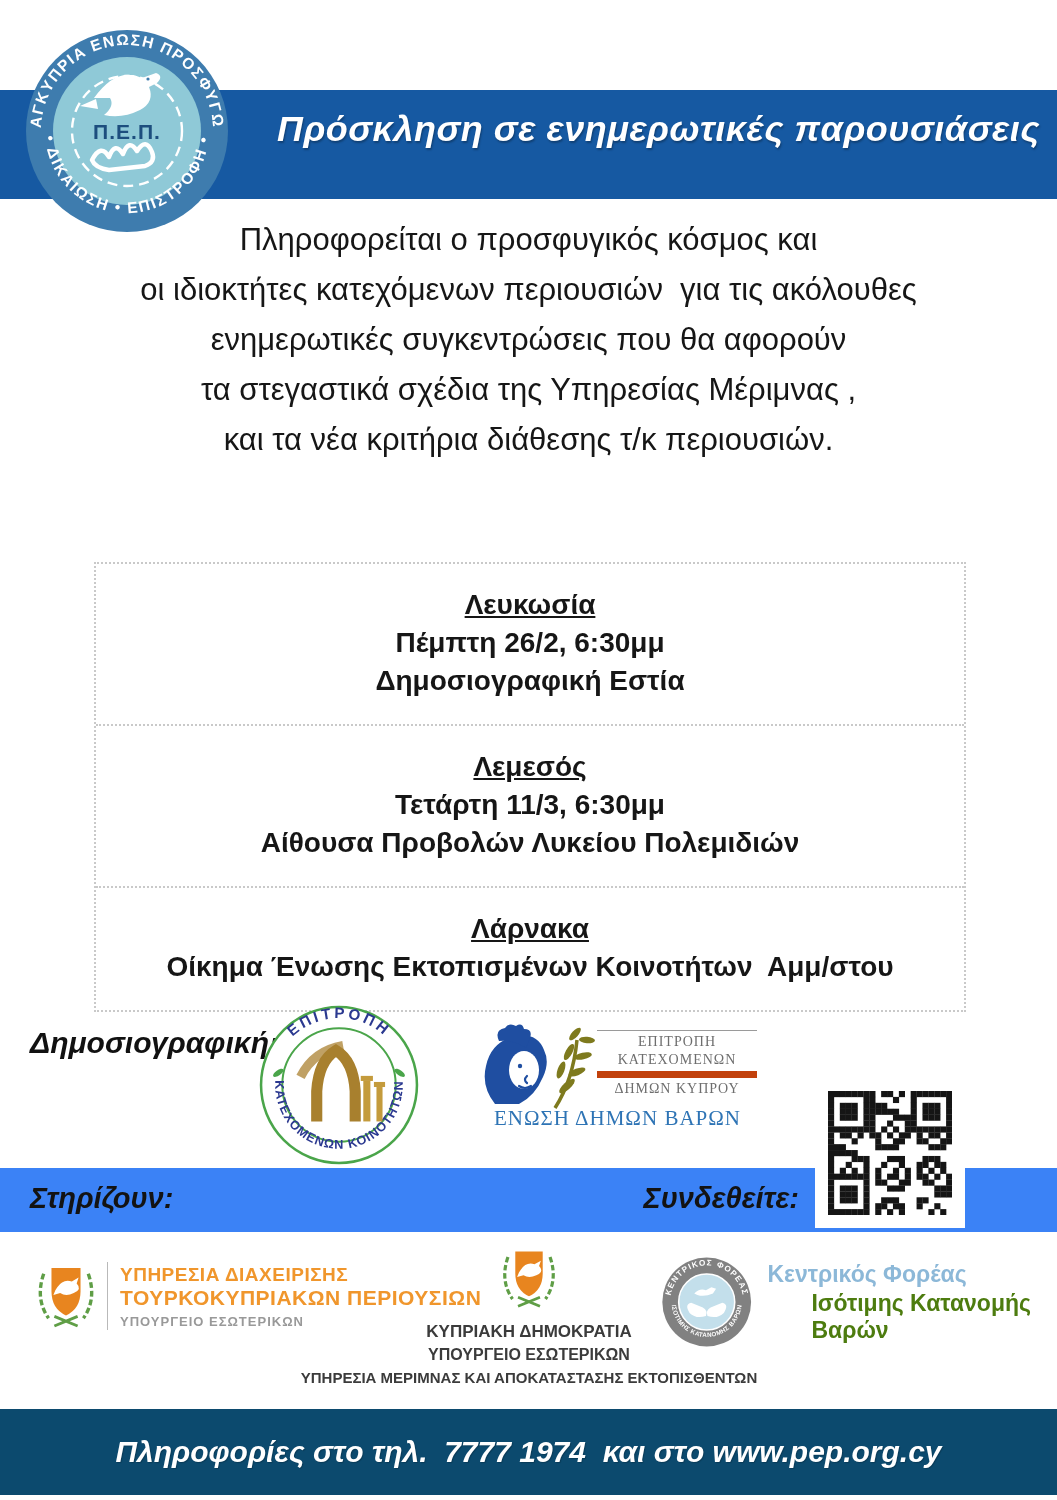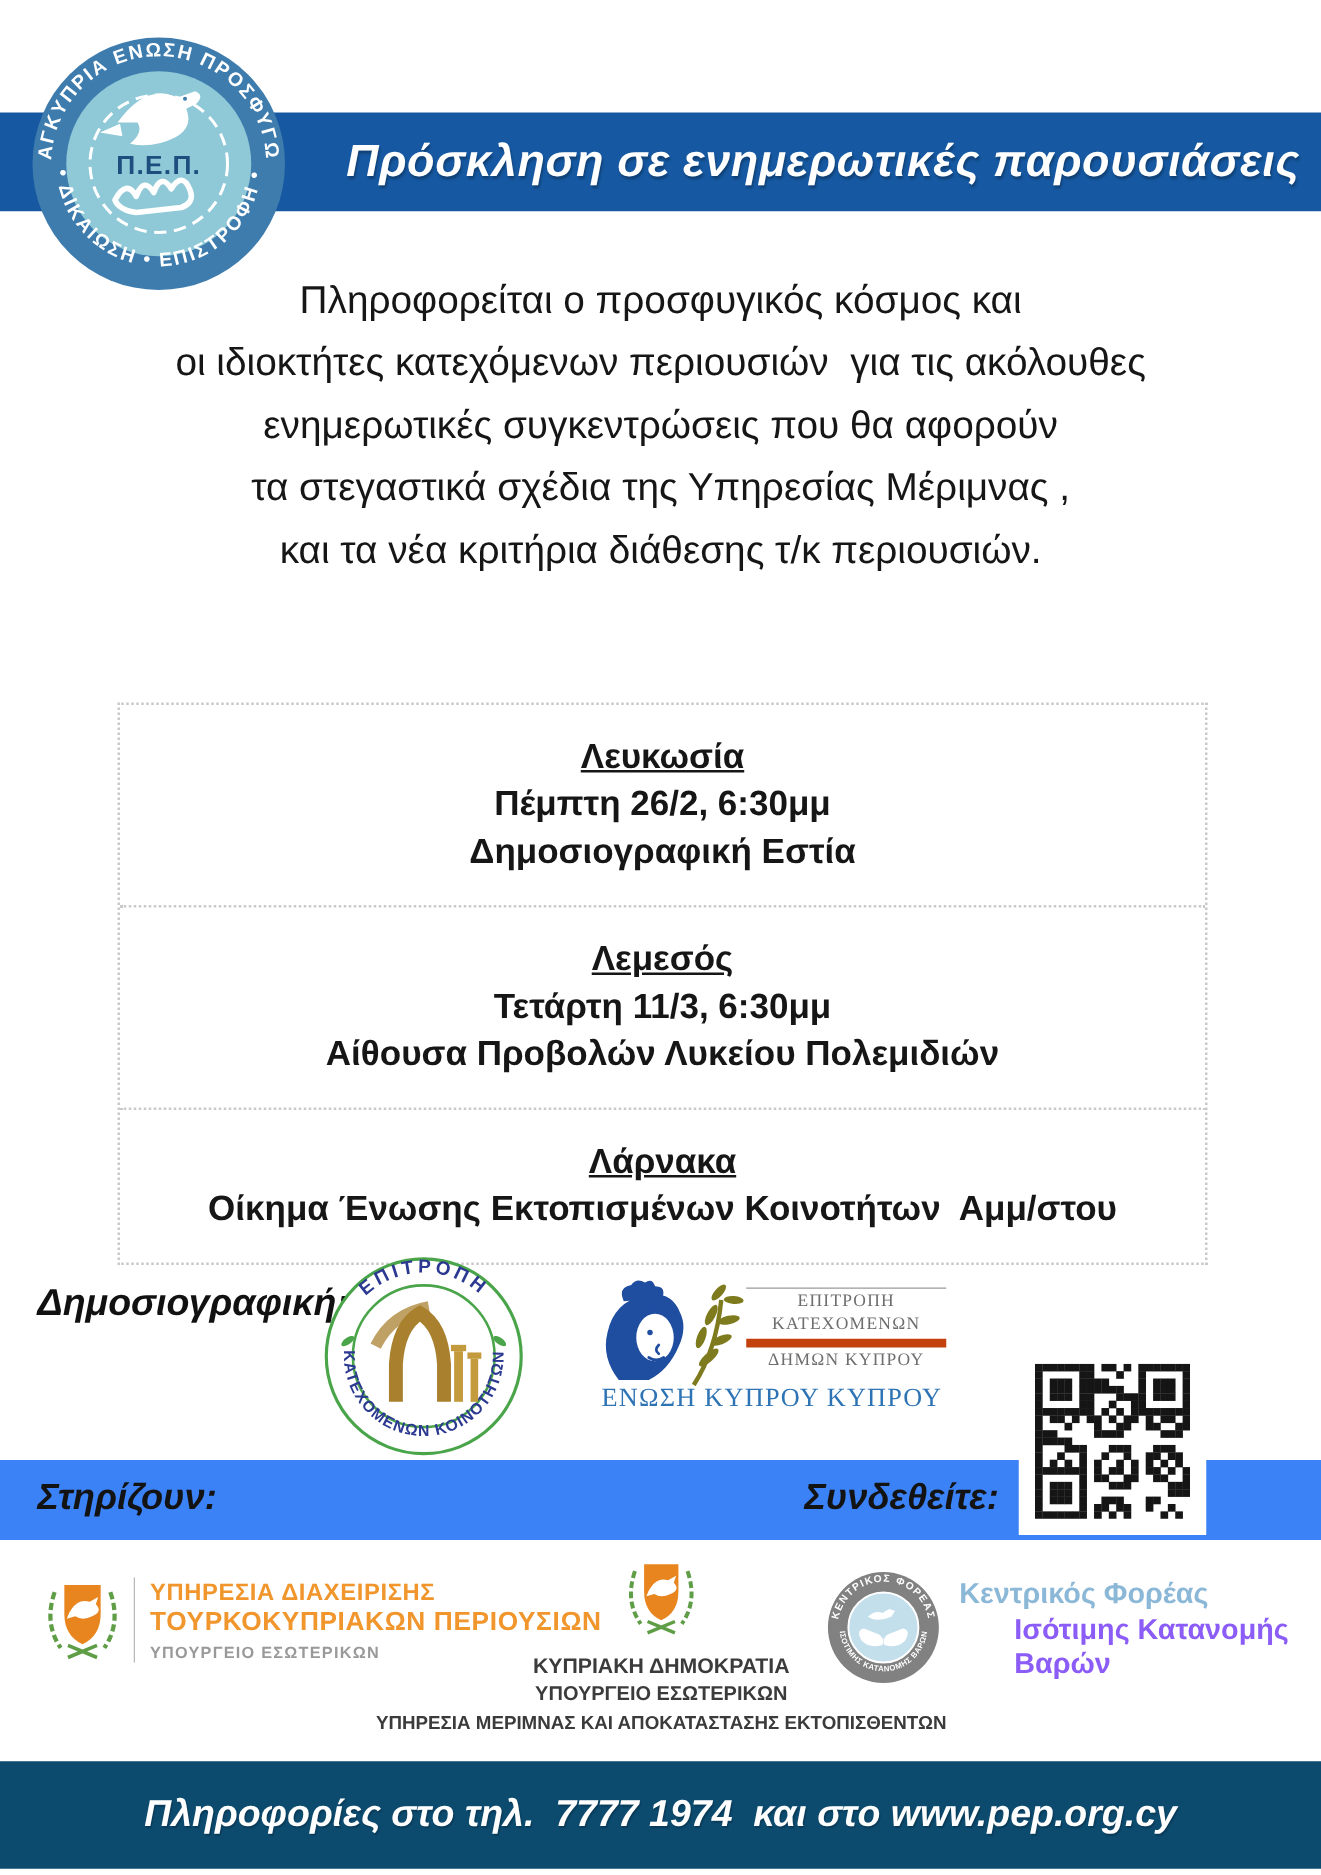--- a/index.html
+++ b/index.html
@@ -1,19 +1,19 @@
 <!DOCTYPE html>
 <html><head>
 <meta charset="utf-8">
 <style>
   * { margin:0; padding:0; box-sizing:border-box; }
   body { background:#e8e8e8; font-family:"Liberation Sans", sans-serif; }
   .page { position:relative; width:1057px; height:1500px; margin:0 auto; background:#fff; overflow:hidden; }
 
-  .header-band { position:absolute; left:0; top:90px; width:100%; height:79px; background:#1659a2; z-index:1; }
+  .header-band { position:absolute; left:0; top:90px; width:100%; height:109px; background:#1659a2; z-index:1; }
   .header-title { position:absolute; left:275px; right:15px; top:18px; text-align:center;
     font-size:36px; font-weight:bold; font-style:italic; color:#fff;
     text-shadow:1px 2px 2px rgba(0,0,0,.28); letter-spacing:.5px; }
 
   .pep-logo { position:absolute; left:22px; top:26px; z-index:2; }
 
   .intro { position:absolute; left:40px; right:40px; top:215px; text-align:center; z-index:1; }
   .intro-line { font-size:31px; color:#161616; line-height:50px; white-space:pre-wrap; }
 
   .events { position:absolute; left:94px; top:562px; width:872px; border:2px dotted #c9c9c9; background:#fff; }
@@ -48,21 +48,21 @@
   .tc-l2 { font-size:21px; font-weight:bold; color:#f0962c; letter-spacing:.5px; }
   .tc-l3 { font-size:13px; font-weight:bold; color:#999; letter-spacing:1px; margin-top:4px; }
 
   .sponsor-center { position:absolute; left:294px; top:1246px; width:470px; text-align:center; }
   .rep-l1 { font-size:17px; font-weight:bold; color:#3b3b3b; margin-top:8px; }
   .rep-l2 { font-size:16px; font-weight:bold; color:#3b3b3b; margin-top:4px; }
   .rep-l3 { font-size:15px; font-weight:bold; color:#3b3b3b; margin-top:5px; }
 
   .sponsor-right { position:absolute; left:660px; top:1246px; display:flex; align-items:center; gap:14px; }
   .cf-l1 { font-size:23px; font-weight:bold; color:#8cb8d8; }
-  .cf-l2 { font-size:23px; font-weight:bold; color:#8b5cf6; margin-top:2px;margin-left:44px; }
+  .cf-l2 { font-size:23px; font-weight:bold; color:#4d7c0f; margin-top:2px;margin-left:44px; }
 
   .footer-bar { position:absolute; left:0; top:1409px; width:100%; height:86px; background:#0c4a6e;
     display:flex; align-items:center; justify-content:center; }
   .footer-text { font-size:30px; font-weight:bold; font-style:italic; color:#fff; white-space:pre-wrap;
     text-shadow:1px 1px 1px rgba(0,0,0,.2); }
 </style>
 </head>
 <body>
 
 <svg width="0" height="0" style="position:absolute" aria-hidden="true">
@@ -174,21 +174,21 @@
         <ellipse cx="108" cy="32" rx="9" ry="3.4" transform="rotate(-12 108 32)"></ellipse>
         <ellipse cx="100" cy="10" rx="8" ry="3.2" transform="rotate(-48 100 10)"></ellipse>
         <ellipse cx="112" cy="16" rx="8" ry="3.2" transform="rotate(4 112 16)"></ellipse>
       </g>
     </svg>
     <div class="edk-text">
       <div class="l1">ΕΠΙΤΡΟΠΗ</div>
       <div class="l2">ΚΑΤΕΧΟΜΕΝΩΝ</div>
       <div class="l3">ΔΗΜΩΝ ΚΥΠΡΟΥ</div>
     </div>
-    <div class="edk-caption">ΕΝΩΣΗ ΚΥΠΡΟΥ ΚΥΠΡΟΥ</div>
+    <div class="edk-caption">ΕΝΩΣΗ ΔΗΜΩΝ ΒΑΡΩΝ</div>
   </div>
 
   <div class="qr-panel">
     <svg id="qr-svg" width="124" height="124" viewBox="0 0 21 21">
         <rect x="0" y="0" width="1.04" height="1.04" fill="#151515"></rect>
         <rect x="1" y="0" width="1.04" height="1.04" fill="#151515"></rect>
         <rect x="2" y="0" width="1.04" height="1.04" fill="#151515"></rect>
         <rect x="3" y="0" width="1.04" height="1.04" fill="#151515"></rect>
         <rect x="4" y="0" width="1.04" height="1.04" fill="#151515"></rect>
         <rect x="5" y="0" width="1.04" height="1.04" fill="#151515"></rect>

